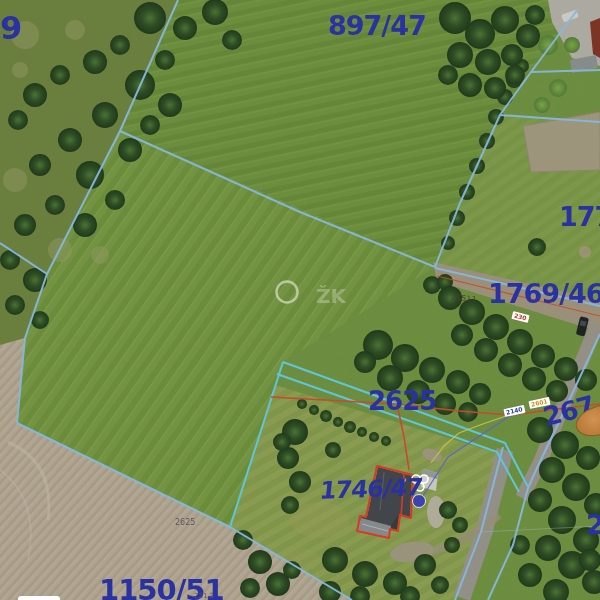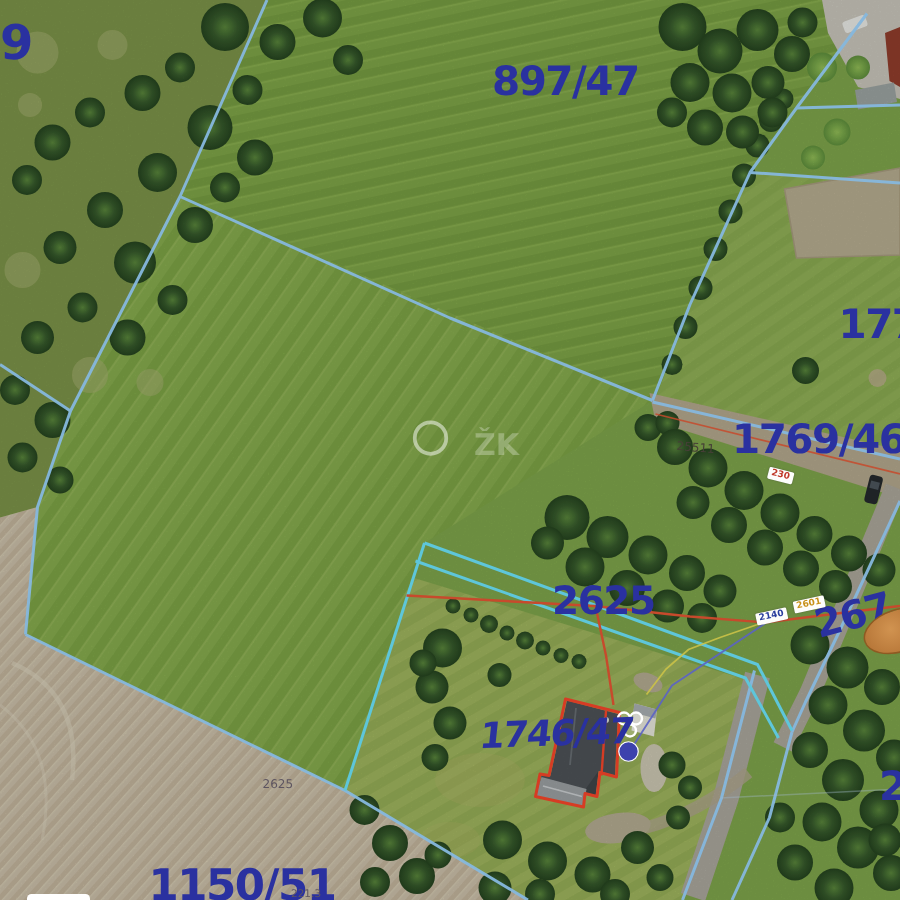--- a/index.html
+++ b/index.html
@@ -309,21 +309,21 @@
     <g stroke="#ffffff" stroke-width="1.6" fill="rgba(255,255,255,0.18)">
       <circle cx="416" cy="479" r="4"></circle>
           <circle cx="424" cy="479" r="4"></circle>
           <circle cx="420" cy="487" r="4"></circle>
     </g>
     <circle cx="419" cy="501" r="6.5" fill="#3d42ad" stroke="#ffffff" stroke-width="0.8"></circle>
   </g>
 </svg>
 
 <div class="pl" style="left:0px;top:12px;font-size:32px">9</div>
-<div class="pl" style="left:328px;top:41px">897/47</div>
+<div class="pl" style="left:328px;top:12px">897/47</div>
 <div class="pl" style="left:559px;top:203px">177</div>
 <div class="pl" style="left:488px;top:280px">1769/46</div>
 <div class="pl" style="left:368px;top:388px;font-size:26px">2625</div>
 <div class="pl" style="left:320px;top:477px;font-size:24px;transform:skewX(-8deg) rotate(-2deg)">1746/47</div>
 <div class="pl" style="left:543px;top:398px;font-size:26px;transform:rotate(-15deg)">267</div>
 <div class="pl" style="left:586px;top:511px">2</div>
 <div class="pl" style="left:99px;top:576px;font-size:29px">1150/51</div>
 
 <div class="sl" style="left:175px;top:519px">2625</div>
 <div class="sl" style="left:451px;top:295px;color:#463f37;transform:rotate(5deg)">25511</div>

